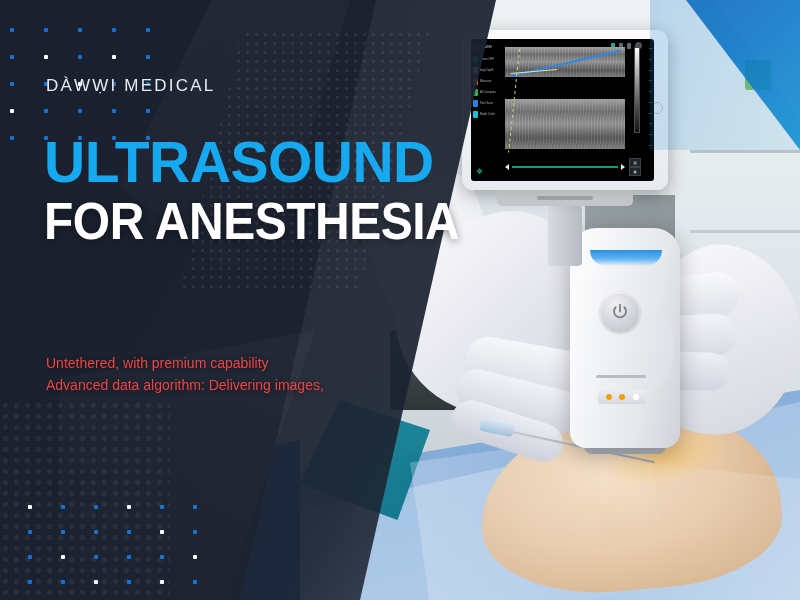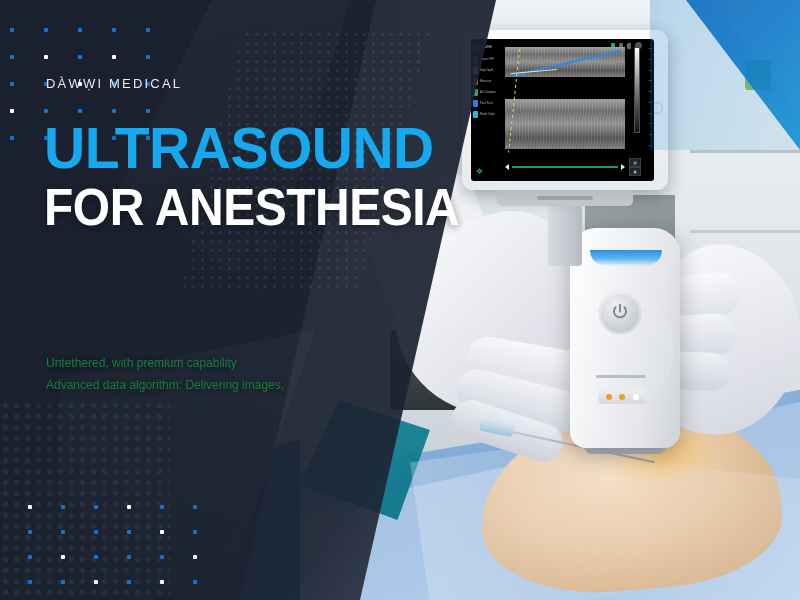--- a/index.html
+++ b/index.html
@@ -311,36 +311,36 @@
   
   .dots { position:absolute; display:grid; gap:23px 30px; }
   .dots-tl { left:10px; top:28px; grid-template-columns:repeat(5,4px); grid-template-rows:repeat(5,4px); }
   .dots-bl { left:28px; top:505px; grid-template-columns:repeat(6,4px); grid-template-rows:repeat(4,4px); gap:21px 29px; }
   .dot { width:4px; height:4px; border-radius:1px; background:#1572d6; }
   .dot.w { background:#ffffff; border-radius:1px; }
 
   
   .brand {
     position:absolute; left:46px; top:76px;
-    font-size:13px; letter-spacing:2.2px; color:#e8ebef; font-weight:400;
+    font-size:17px; letter-spacing:2.2px; color:#e8ebef; font-weight:400;
     white-space:nowrap;
   }
   .headline { position:absolute; left:44px; top:118px; }
   .h-line { font-weight:700; line-height:.98; white-space:nowrap; }
   .h1 { font-size:57px; letter-spacing:-0.5px; color:#17a9ef; }
-  .h2 { font-size:57px; letter-spacing:-0.5px; color:#17a9ef; margin-top:3px; }
+  .h2 { font-size:57px; letter-spacing:-0.5px; color:#17a9ef; margin-top:17px; }
   .h3 {
     font-size:51px; color:#ffffff; margin-top:6px;
     transform:scaleX(.94); transform-origin:left center;
     letter-spacing:-0.5px;
     text-shadow:0 2px 9px rgba(0,0,0,.42);
   }
   .body {
     position:absolute; left:46px; top:352px; width:330px;
-    font-size:12px; line-height:22px; color:#15803d; font-weight:400;
+    font-size:14px; line-height:22px; color:#ef4444; font-weight:400;
     text-shadow:0 1px 5px rgba(0,0,0,.5);
   }
   .tagline {
     position:absolute; right:30px; bottom:22px;
     font-size:19px; color:#ffffff; font-weight:400; letter-spacing:.2px;
     text-shadow:0 1px 7px rgba(30,70,120,.55);
   }
 </style>
 </head>
 <body>

